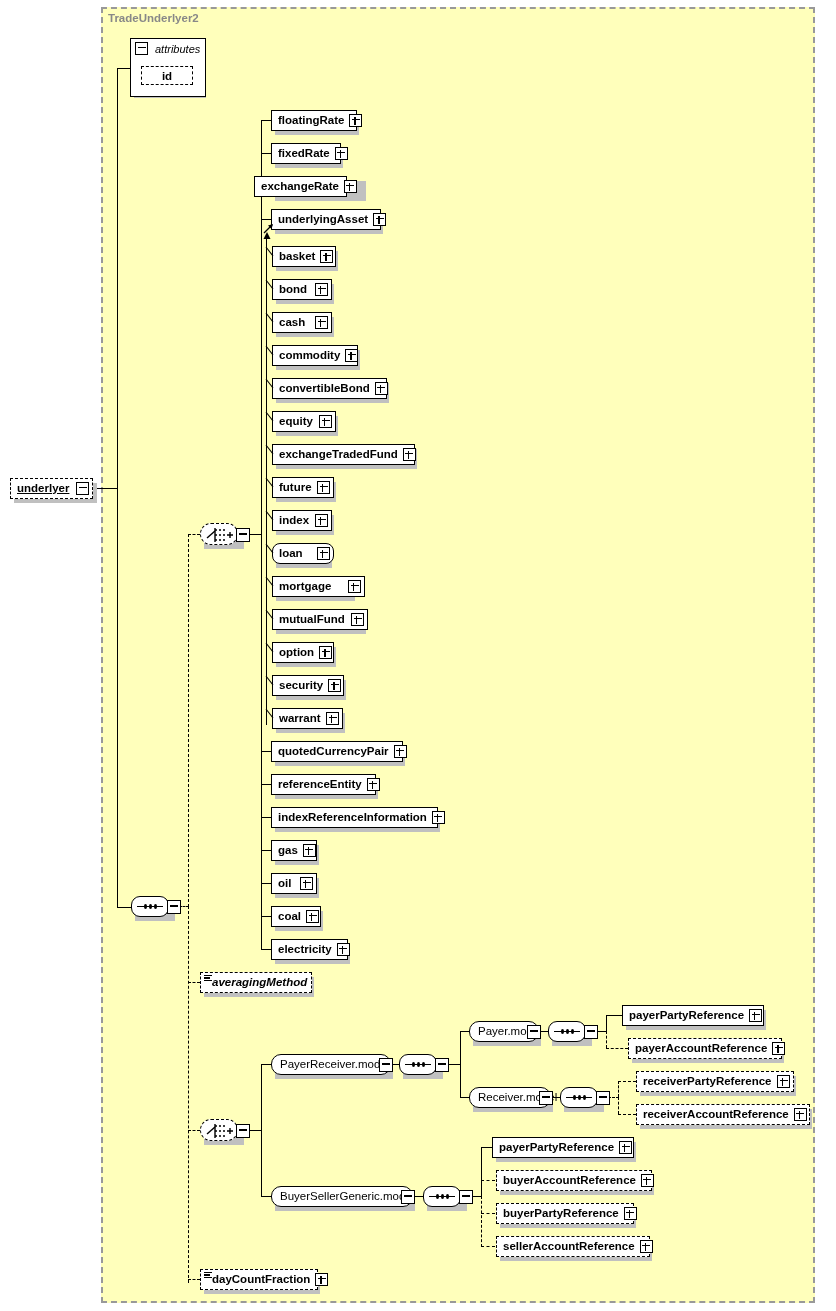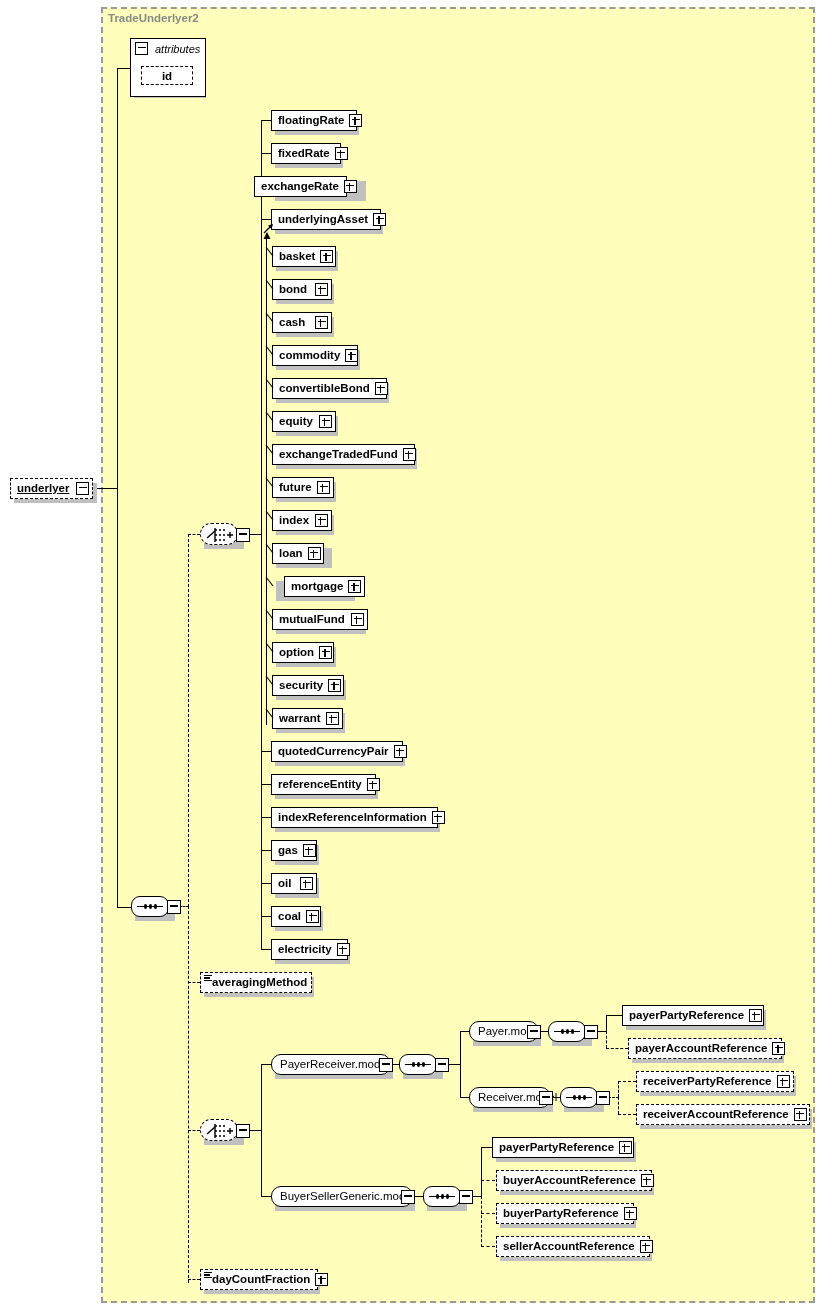--- a/index.html
+++ b/index.html
@@ -299,30 +299,30 @@
   <div class="shadowbox" style="left:276px;top:515px;width:58px;height:20px;"></div>
   <div class="node solid" style="left:272px;top:510px;width:60px;">
     <span class="lbl">index</span>
     <span class="tog plus" style="margin-left:auto;"></span>
   </div>
 
   <svg class="arrowhead" style="left:265px;top:543px;" width="10" height="12" viewBox="0 0 10 12">
       <path d="M1 1 L8 10" stroke="#000" stroke-width="1.1" fill="none"></path>
     </svg>
   <div class="shadowbox" style="left:276px;top:548px;width:56px;height:20px;"></div>
-  <div class="node solid" style="left:272px;top:543px;width:52px;">
+  <div class="node solid" style="left:272px;top:543px;width:62px;border-radius:8px;">
     <span class="lbl">loan</span>
     <span class="tog plus" style="margin-left:auto;"></span>
   </div>
 
   <svg class="arrowhead" style="left:265px;top:576px;" width="10" height="12" viewBox="0 0 10 12">
       <path d="M1 1 L8 10" stroke="#000" stroke-width="1.1" fill="none"></path>
     </svg>
   <div class="shadowbox" style="left:276px;top:581px;width:79px;height:20px;"></div>
-  <div class="node solid" style="left:272px;top:576px;width:81px;margin-left:12px;">
+  <div class="node solid" style="left:272px;top:576px;width:93px;">
     <span class="lbl">mortgage</span>
     <span class="tog plus" style="margin-left:auto;"></span>
   </div>
 
   <svg class="arrowhead" style="left:265px;top:609px;" width="10" height="12" viewBox="0 0 10 12">
       <path d="M1 1 L8 10" stroke="#000" stroke-width="1.1" fill="none"></path>
     </svg>
   <div class="shadowbox" style="left:276px;top:614px;width:90px;height:20px;"></div>
   <div class="node solid" style="left:272px;top:609px;width:96px;">
     <span class="lbl">mutualFund</span>
@@ -356,21 +356,21 @@
     <span class="tog plus" style="margin-left:auto;"></span>
   </div>
 
   <div class="shadowbox" style="left:204px;top:977px;width:110px;height:20px;"></div>
   <div class="node dashed" style="left:200px;top:972px;width:112px;">
     <span class="stype">
         <i></i>
         <i></i>
         <i></i>
       </span>
-    <span class="lbl" style="padding-left:11px;">averagingMethod</span>
+    <span class="lbl" style="padding-left:11px;font-style:italic;">averagingMethod</span>
   </div>
 
   <div class="shadowbox" style="left:204px;top:1124px;width:40px;height:21px;"></div>
   <div class="cho" style="left:200px;top:1119px;">
     <svg width="38" height="22" viewBox="0 0 38 22">
       <path d="M6 14 L14 7" stroke="#000" stroke-width="1.4" fill="none"></path>
       <path d="M14 4 L14 18" stroke="#000" stroke-width="1.4" fill="none"></path>
       <path d="M14 6 L24 6 M14 11 L24 11 M14 16 L24 16" stroke="#000" stroke-width="1.4" stroke-dasharray="2,2" fill="none"></path>
       <path d="M26 11 L32 11 M29 8 L29 14" stroke="#000" stroke-width="1.4" fill="none"></path>
     </svg>

